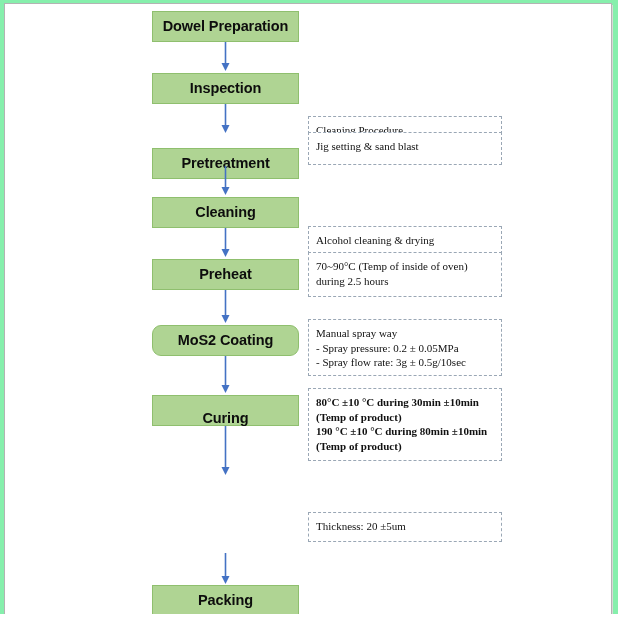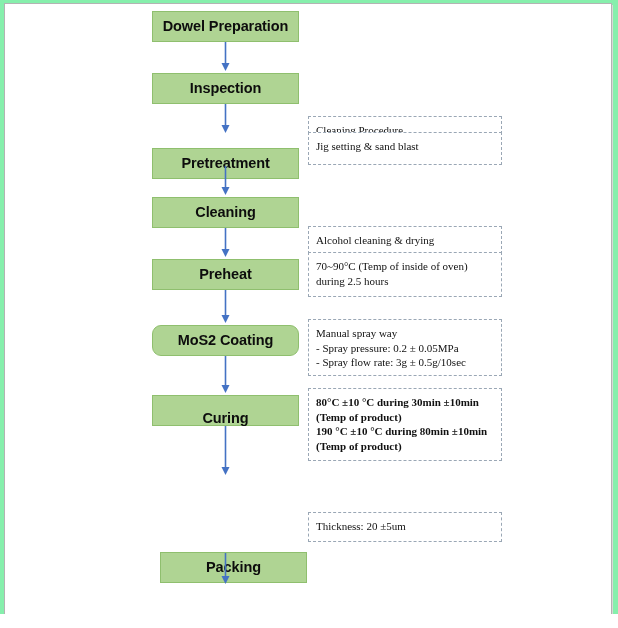--- a/index.html
+++ b/index.html
@@ -138,21 +138,21 @@
     </div>
 
     <div class="process-box" style="top: 321px; border-radius: 9px;">
       <span>MoS2 Coating</span>
     </div>
 
     <div class="process-box" style="top: 391px; align-items: flex-end;">
       <span>Curing</span>
     </div>
 
-    <div class="process-box" style="top: 548px; margin-left: 8px;">
+    <div class="process-box" style="top: 581px;">
       <span>Packing</span>
     </div>
 
 
     <div class="note-box" style="top: 66px; height: 33px; margin-top: 46px;">Cleaning Procedure</div>
 
     <div class="note-box" style="top: 128px; height: 33px;">Jig setting &amp; sand blast</div>
 
     <div class="note-box" style="top: 190px; height: 33px; margin-top: 32px;">Alcohol cleaning &amp; drying</div>
 

